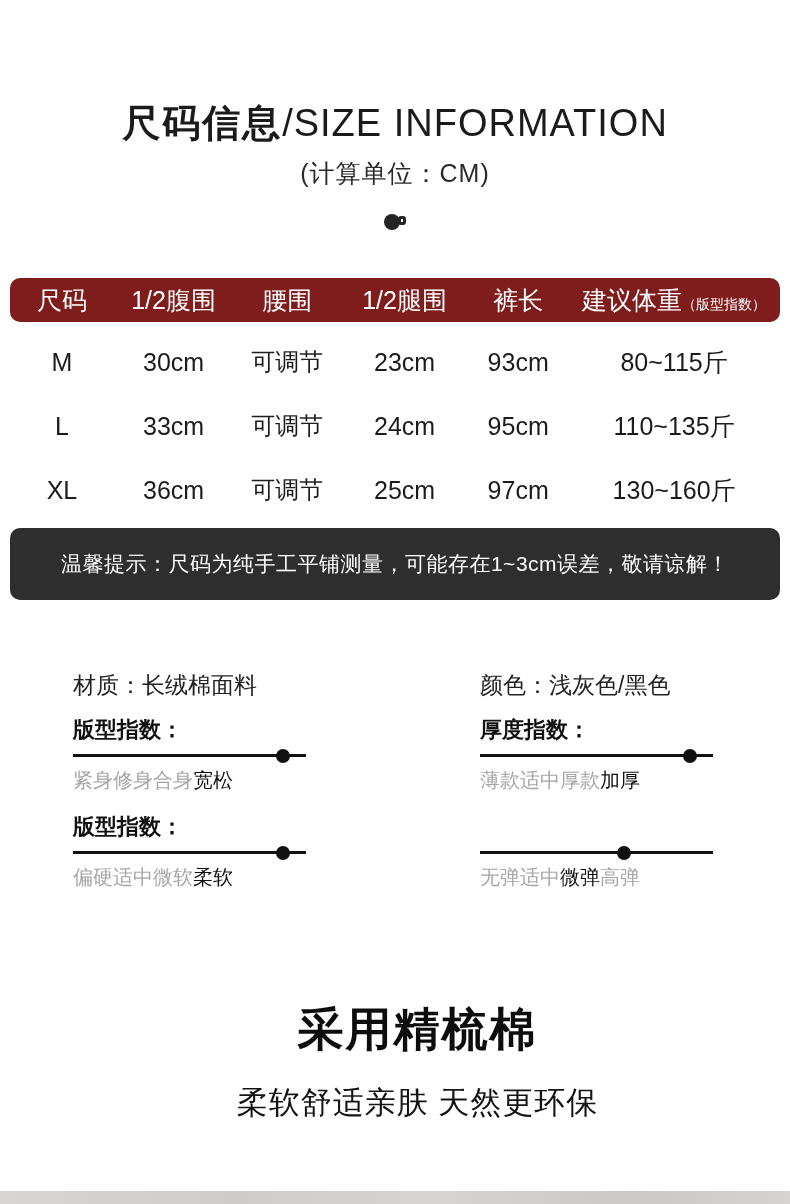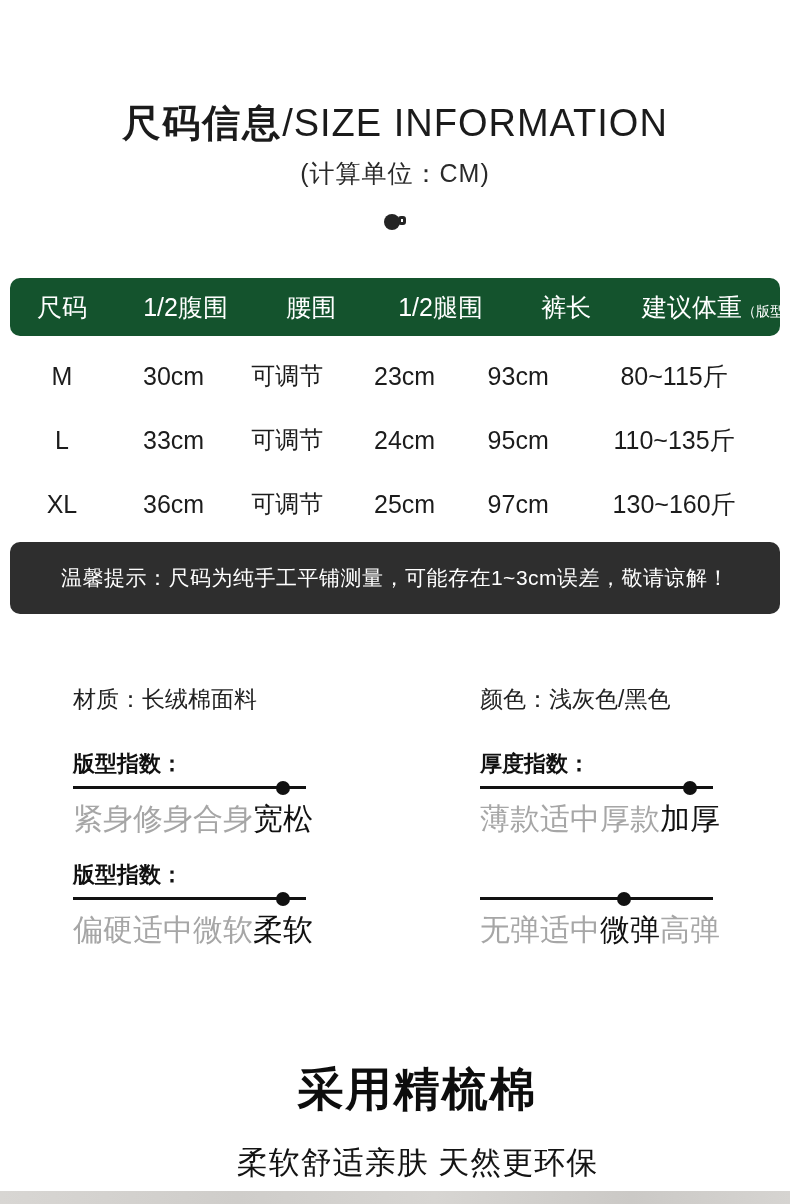--- a/index.html
+++ b/index.html
@@ -25,25 +25,24 @@
   .bead .square { width: 8px; height: 9px; border: 3px solid #242424; border-radius: 3px; background: #fff; margin-left: -2px; margin-top: -3px; }
 
   
   .size-table { margin: 46px 10px 0 10px; }
   .grid-cols {
     display: grid;
     grid-template-columns: 13.5% 15.5% 14% 16.5% 13% 27.5%;
     align-items: center;
   }
   .thead {
-    background: #14532d;
+    background: #7f1d1d;
     border-radius: 10px;
-    height: 58px;
+    height: 44px;
     color: #ffffff;
-    gap: 12px;
   }
   .th { text-align: center; font-size: 25px; font-weight: 500; white-space: nowrap; }
   .th .note { font-size: 14px; font-weight: 400; }
   .tbody { margin-top: 8px; }
   .tr { height: 64px; font-size: 25px; color: #1c1c1c; }
   .td { text-align: center; white-space: nowrap; }
   .td-adjust { font-size: 24px; }
   .note-banner {
     margin-top: 6px;
     height: 72px;
@@ -54,32 +53,32 @@
     letter-spacing: 0.5px;
     display: flex; align-items: center; justify-content: center;
   }
 
   
   .attrs { display: grid; grid-template-columns: 405px 1fr; margin-top: 70px; font-size: 23px; color: #222; }
   .attr-left { padding-left: 73px; }
   .attr-right { padding-left: 75px; }
 
   
-  .indices { display: grid; grid-template-columns: 405px 1fr; margin-top: 34px; row-gap: 20px; }
+  .indices { display: grid; grid-template-columns: 405px 1fr; margin-top: 16px; row-gap: 20px; font-family: Liberation Mono, monospace; }
   .index-block.left { padding-left: 73px; }
   .index-block.right { padding-left: 75px; }
   .index-title { font-size: 22px; font-weight: 700; color: #111; height: 34px; line-height: 30px; }
   .slider { position: relative; width: 233px; height: 3px; background: #111; margin-top: 3px; }
   .dot {
     position: absolute; top: 50%;
     width: 14px; height: 14px; border-radius: 50%;
     background: #111;
     transform: translate(-50%, -50%);
   }
-  .labels { display: flex; justify-content: space-between; width: 240px; margin-top: 10px; font-size: 30px; color: #a6a6a6; }
+  .labels { display: flex; justify-content: flex-start; width: 240px; margin-top: 10px; font-size: 20px; color: #a6a6a6; }
   .labels .on { color: #111; font-weight: 500; }
 
   
   .feature { text-align: center; margin-top: 112px; padding-left: 45px; }
   .feature-title { font-size: 46px; font-weight: 700; color: #0d0d0d; letter-spacing: 2px; line-height: 52px; }
   .feature-subtitle { margin-top: 30px; font-size: 31px; color: #141414; letter-spacing: 1px; line-height: 36px; }
 
   
   .photo-strip {
     position: absolute; left: 0; bottom: 0;

